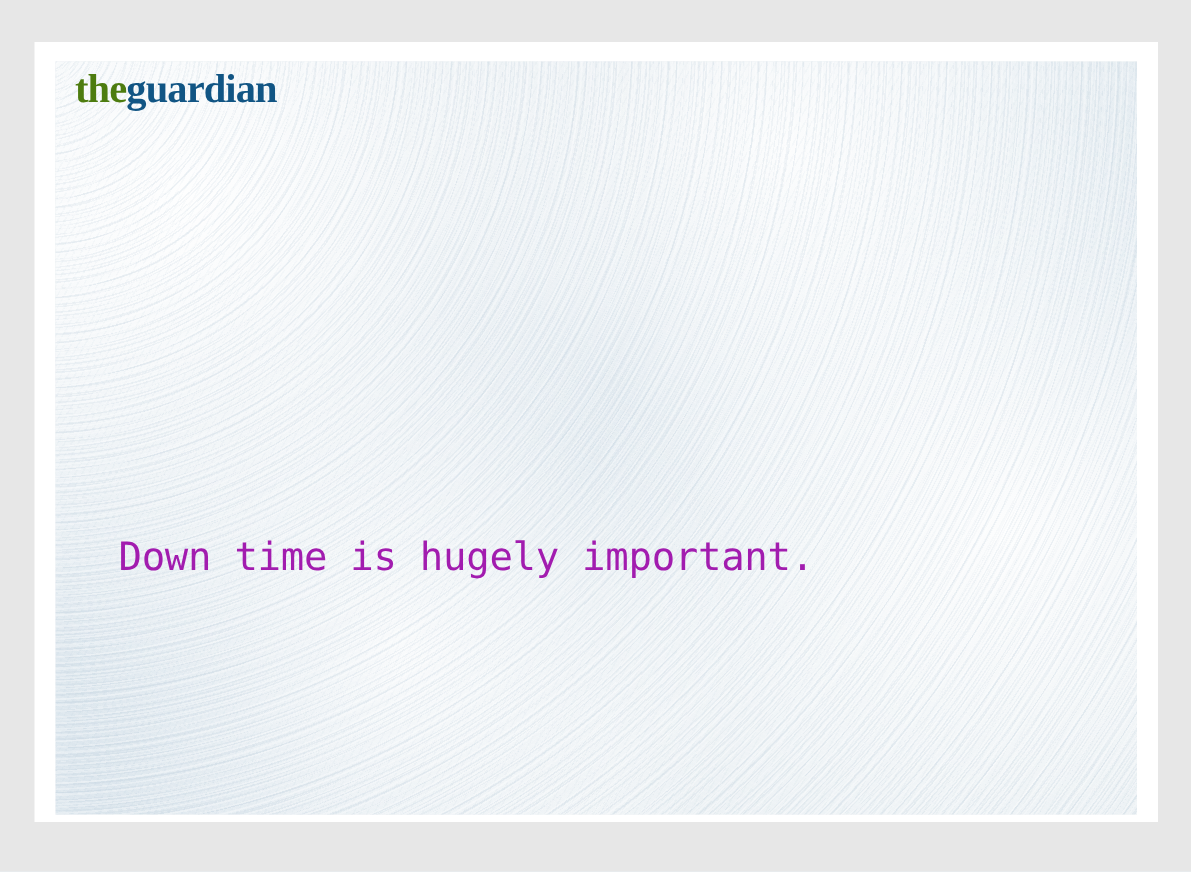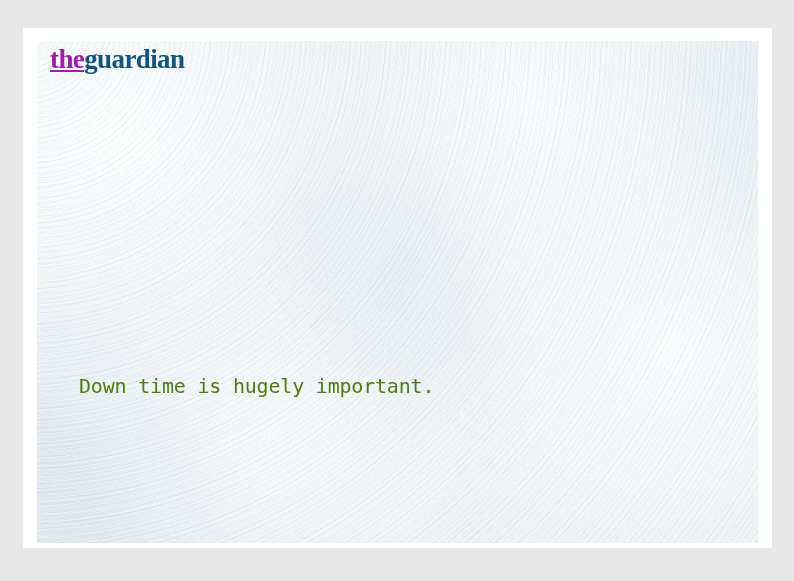--- a/index.html
+++ b/index.html
@@ -77,37 +77,36 @@
     top: 5px;
     font-family: "Liberation Serif", "DejaVu Serif", serif;
     font-weight: bold;
     font-size: 27px;
     line-height: 1;
     letter-spacing: -0.6px;
     white-space: nowrap;
     user-select: none;
   }
   .masthead .logo-the {
-    color: #a21caf;
-    text-decoration: underline;
+    color: #4d7c0f;
   }
   .masthead .logo-guardian {
     color: #115584;
     text-align: right;
   }
 
   
   .quote {
     position: absolute;
     left: 42px;
-    top: 330px;
+    top: 316px;
     font-family: "DejaVu Sans Mono", "Liberation Mono", monospace;
-    font-size: 20px;
+    font-size: 26px;
     line-height: 30px;
-    color: #4d7c0f;
+    color: #a21caf;
     letter-spacing: -0.2px;
     white-space: nowrap;
   }
 </style>
 </head>
 <body>
 
 <div class="card-frame">
 
   <div class="paper">

